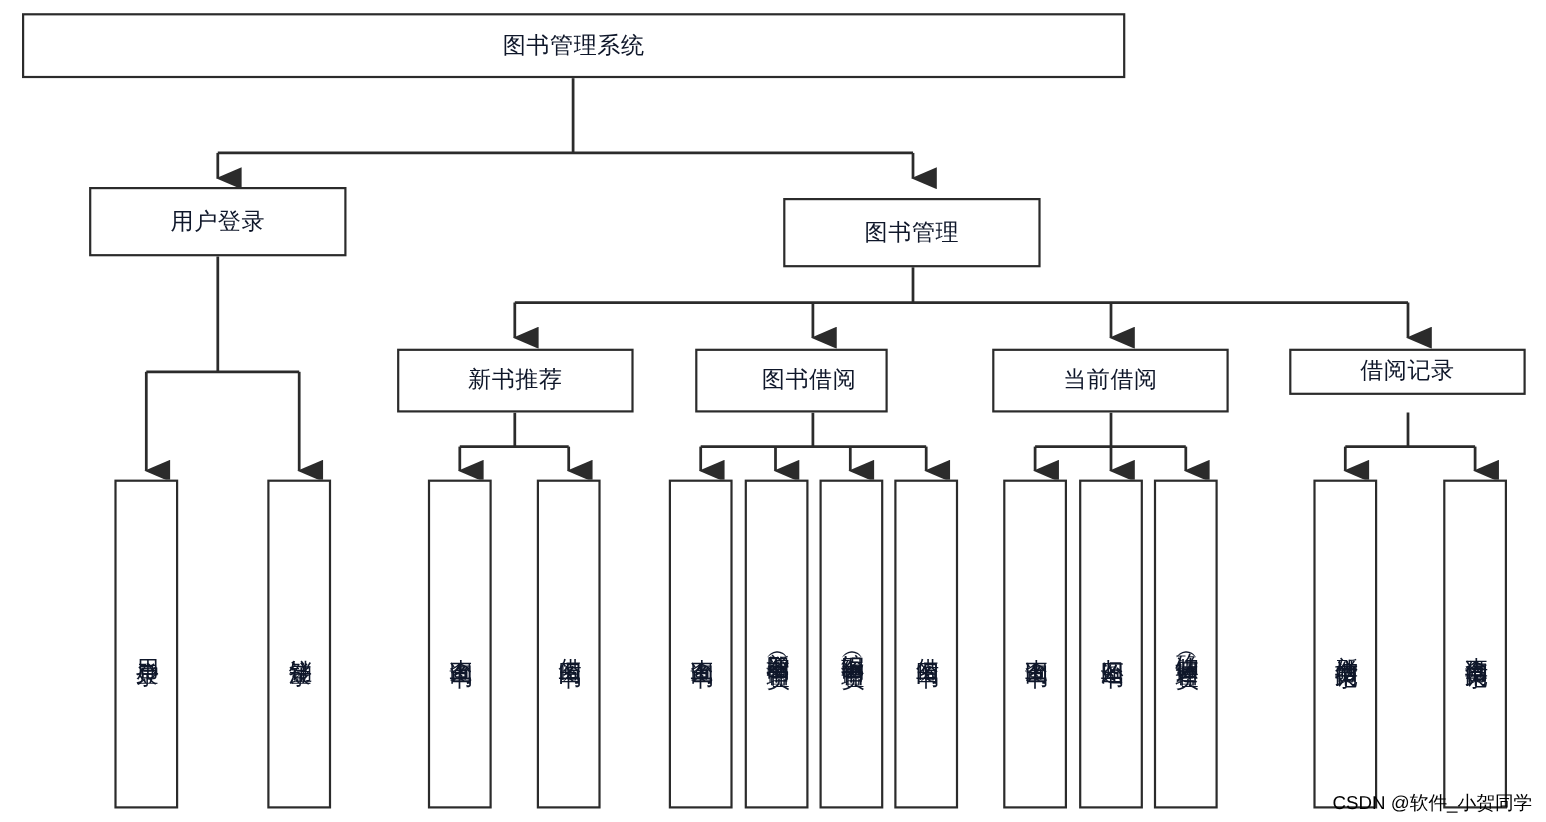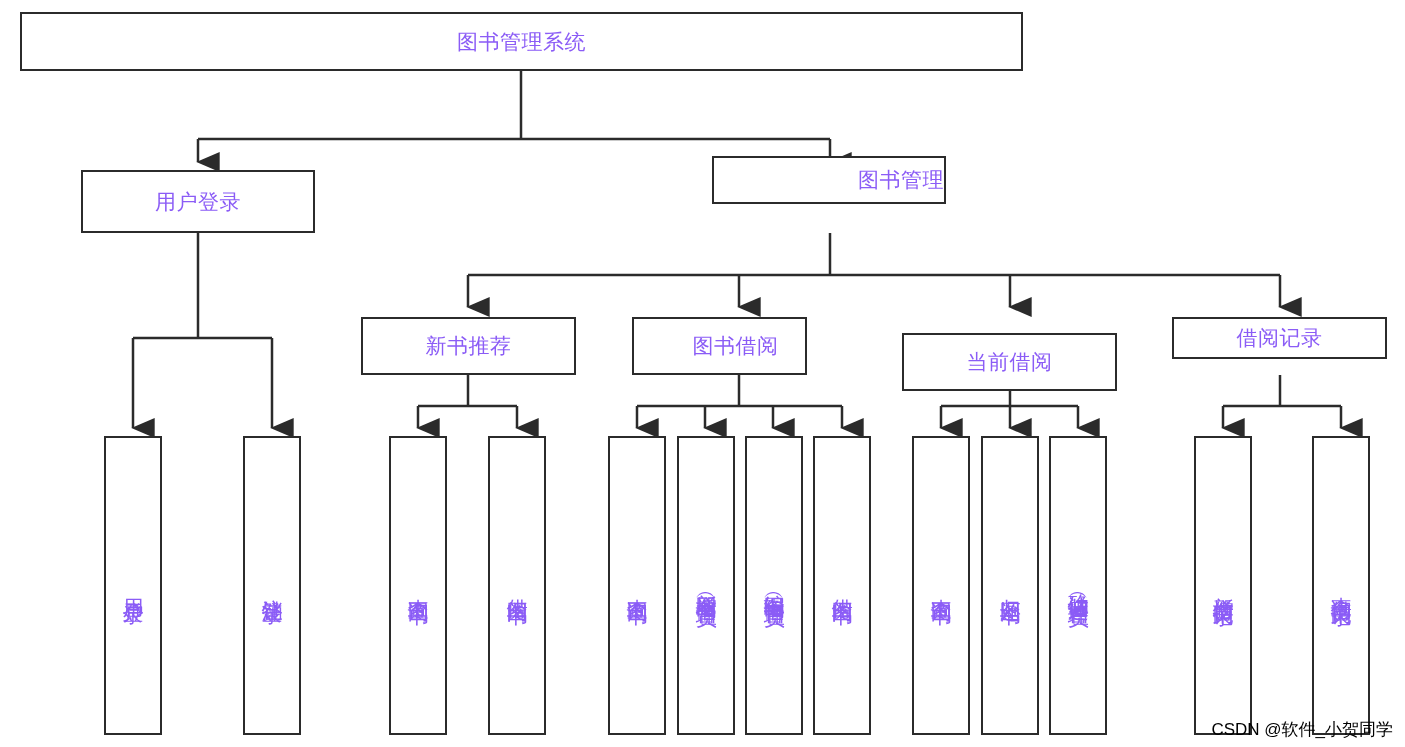--- a/index.html
+++ b/index.html
@@ -33,21 +33,21 @@
     background: #ffffff;
     border: 2px solid #2b2b2b;
     display: flex;
     align-items: center;
     justify-content: center;
     z-index: 2;
   }
   .node .label {
     display: block;
     text-align: center;
-    color: #8b5cf6;
+    color: #0f172a;
     letter-spacing: 0.5px;
   }
   
   .node.h .label {
     font-size: 21px;
     line-height: 1.2;
     white-space: nowrap;
   }
   .node.root .label {
     font-size: 21px;
@@ -136,31 +136,31 @@
     </g>
   </svg>
 
   <div class="node h root" style="left:20px; top:12px; width:1003px; height:59px;">
     <span class="label">图书管理系统</span>
   </div>
 
   <div class="node h" style="left:81px; top:170px; width:234px; height:63px;">
     <span class="label">用户登录</span>
   </div>
-  <div class="node h" style="left:712px; top:156px; width:234px; height:48px;justify-content:flex-end;">
+  <div class="node h" style="left:712px; top:180px; width:234px; height:63px;">
     <span class="label">图书管理</span>
   </div>
 
   <div class="node h" style="left:361px; top:317px; width:215px; height:58px;">
     <span class="label">新书推荐</span>
   </div>
   <div class="node h" style="left:632px; top:317px; width:175px; height:58px;padding-left:32px;">
     <span class="label">图书借阅</span>
   </div>
-  <div class="node h" style="left:902px; top:317px; width:215px; height:58px;margin-top:16px;">
+  <div class="node h" style="left:902px; top:317px; width:215px; height:58px;">
     <span class="label">当前借阅</span>
   </div>
   <div class="node h" style="left:1172px; top:317px; width:215px; height:42px;">
     <span class="label">借阅记录</span>
   </div>
 
   <div class="node v" style="left:104px; top:436px; width:58px; height:299px;">
     <span class="label">用户登录</span>
   </div>
   <div class="node v" style="left:243px; top:436px; width:58px; height:299px;">

